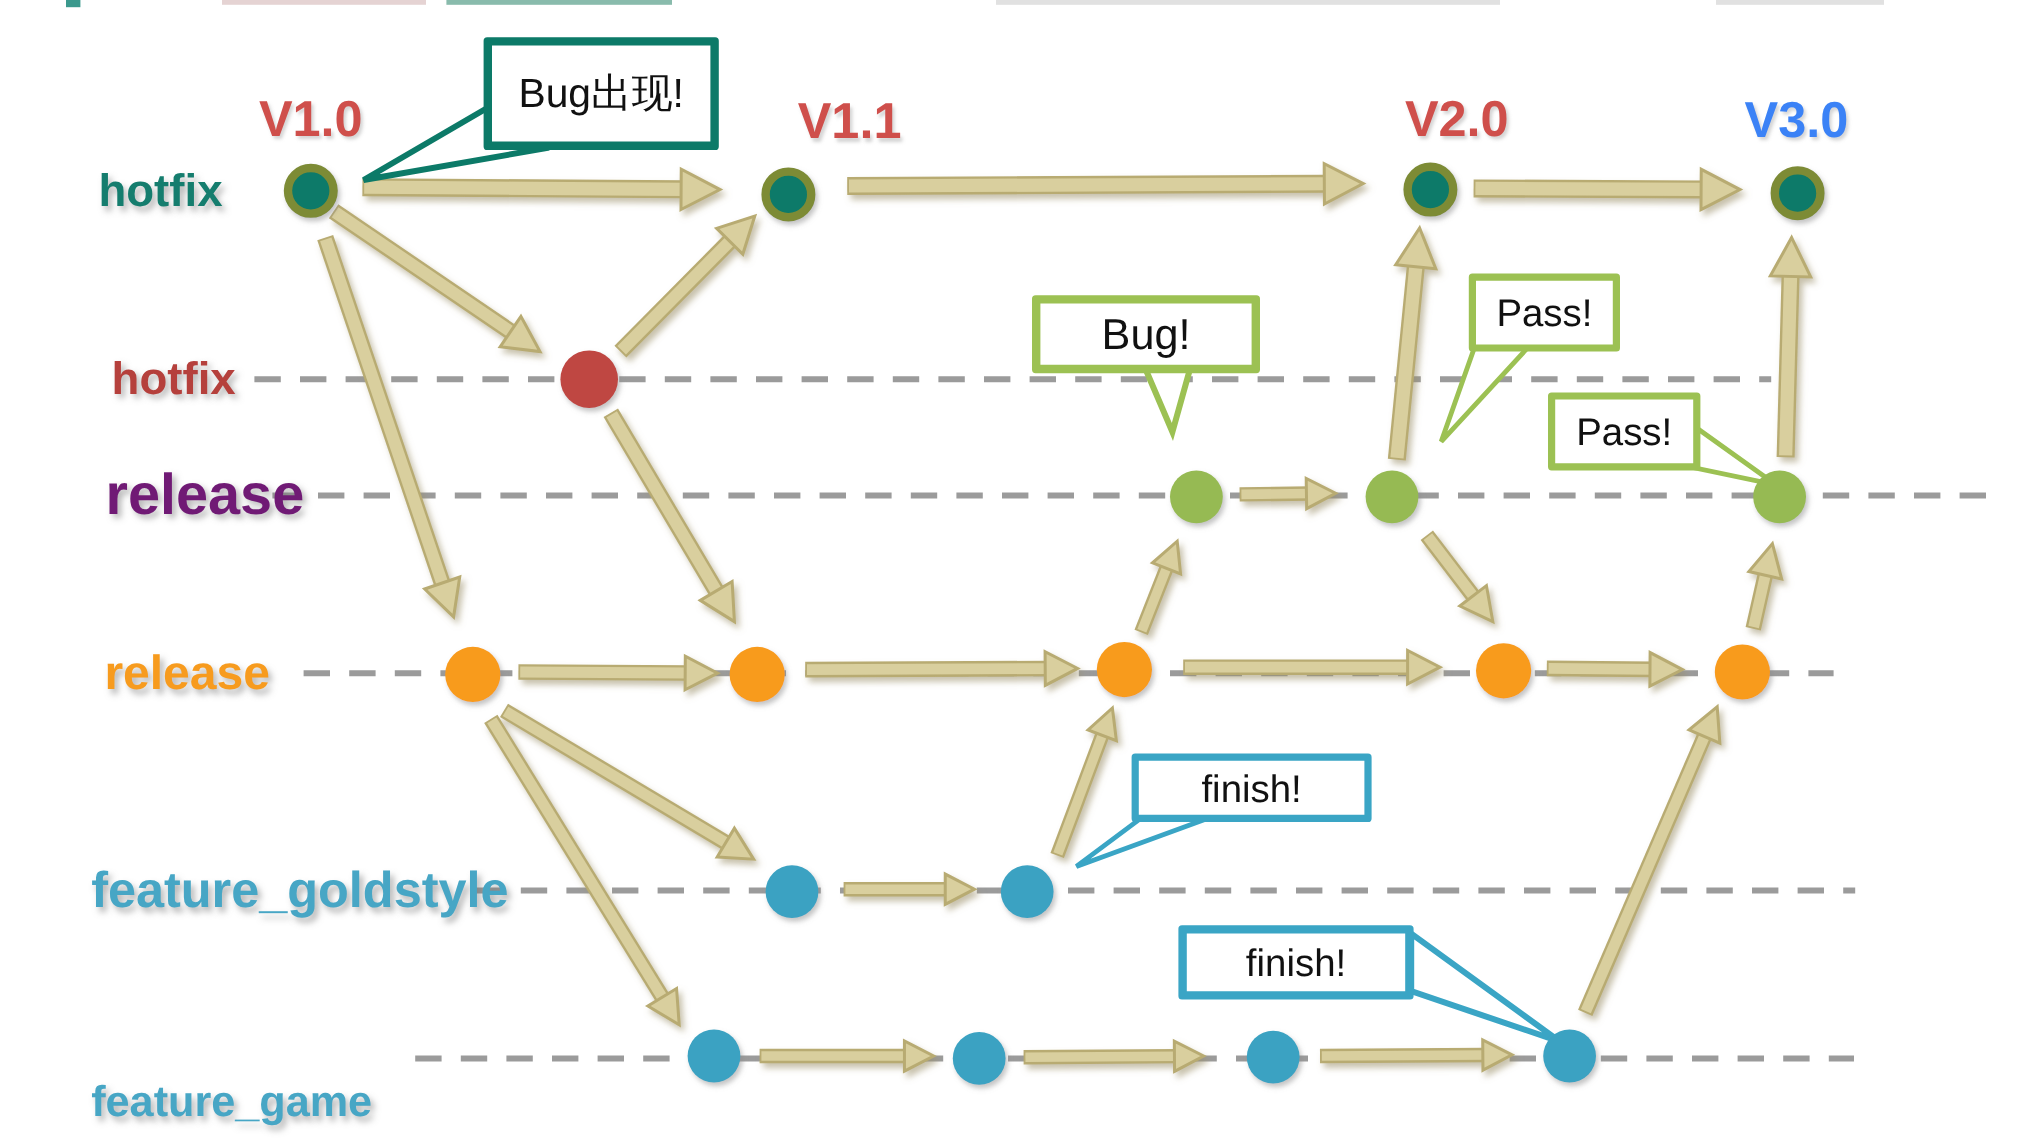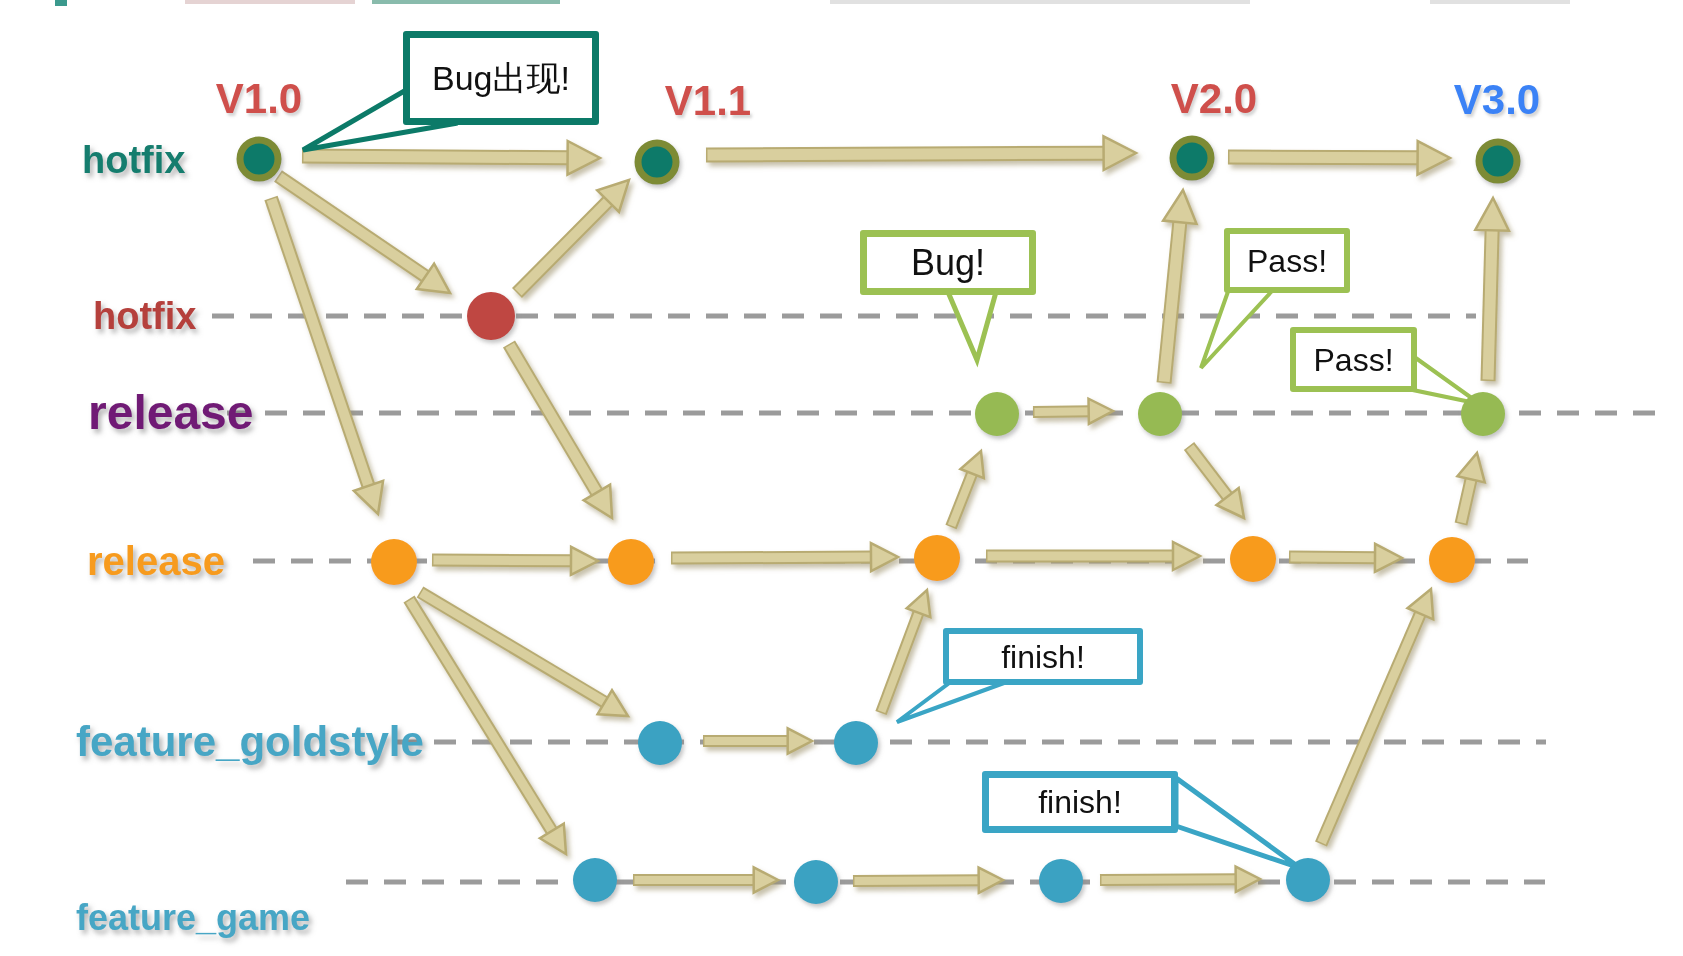--- a/index.html
+++ b/index.html
@@ -204,21 +204,21 @@
   <div class="branch-label" style="left: 87px; top: 561px; color: rgb(247, 155, 30); font-size: 40px;">release</div>
   <div class="branch-label" style="left: 76px; top: 742px; color: rgb(71, 166, 197); font-size: 42px;">feature_goldstyle</div>
   <div class="branch-label" style="left: 76px; top: 882px; color: rgb(71, 166, 197); font-size: 36px; margin-top: 36px;">feature_game</div>
 
   <div class="version-tag" style="left: 259px; top: 99px; color: rgb(207, 79, 75);">V1.0</div>
   <div class="version-tag" style="left: 708px; top: 101px; color: rgb(207, 79, 75);">V1.1</div>
   <div class="version-tag" style="left: 1214px; top: 99px; color: rgb(207, 79, 75);">V2.0</div>
   <div class="version-tag" style="left: 1497px; top: 100px; color: #3b82f6; text-align: center;">V3.0</div>
 
   <div class="bubble" style="left: 403px; top: 31px; width: 196px; height: 94px; border-width: 7px; border-color: rgb(12, 122, 104); font-size: 34px;">Bug出现!</div>
-  <div class="bubble" style="left: 860px; top: 230px; width: 176px; height: 65px; border-width: 7px; border-color: rgb(156, 193, 83); font-size: 36px;">Bug!</div>
+  <div class="bubble" style="left: 860px; top: 246px; width: 190px; height: 65px; border-width: 7px; border-color: rgb(156, 193, 83); font-size: 36px;">Bug!</div>
   <div class="bubble" style="left: 1224px; top: 228px; width: 126px; height: 65px; border-width: 6px; border-color: rgb(156, 193, 83); font-size: 32px;">Pass!</div>
   <div class="bubble" style="left: 1290px; top: 327px; width: 127px; height: 65px; border-width: 6px; border-color: rgb(156, 193, 83); font-size: 32px;">Pass!</div>
   <div class="bubble" style="left: 943px; top: 628px; width: 200px; height: 57px; border-width: 6px; border-color: rgb(58, 165, 197); font-size: 32px;">finish!</div>
   <div class="bubble" style="left: 982px; top: 771px; width: 196px; height: 62px; border-width: 7px; border-color: rgb(58, 165, 197); font-size: 32px;">finish!</div>
 <div class="artifact" style="left: 55px; width: 12px; height: 6px; background: rgba(10, 128, 112, 0.8);"></div>
     <div class="artifact" style="left: 185px; width: 170px; height: 4px; background: rgba(150, 80, 80, 0.25);"></div>
     <div class="artifact" style="left: 372px; width: 188px; height: 4px; background: rgba(20, 120, 90, 0.5);"></div>
     <div class="artifact" style="left: 830px; width: 420px; height: 4px; background: rgba(120, 120, 120, 0.22);"></div>
     <div class="artifact" style="left: 1430px; width: 140px; height: 4px; background: rgba(120, 120, 120, 0.22);"></div>
   </div>

